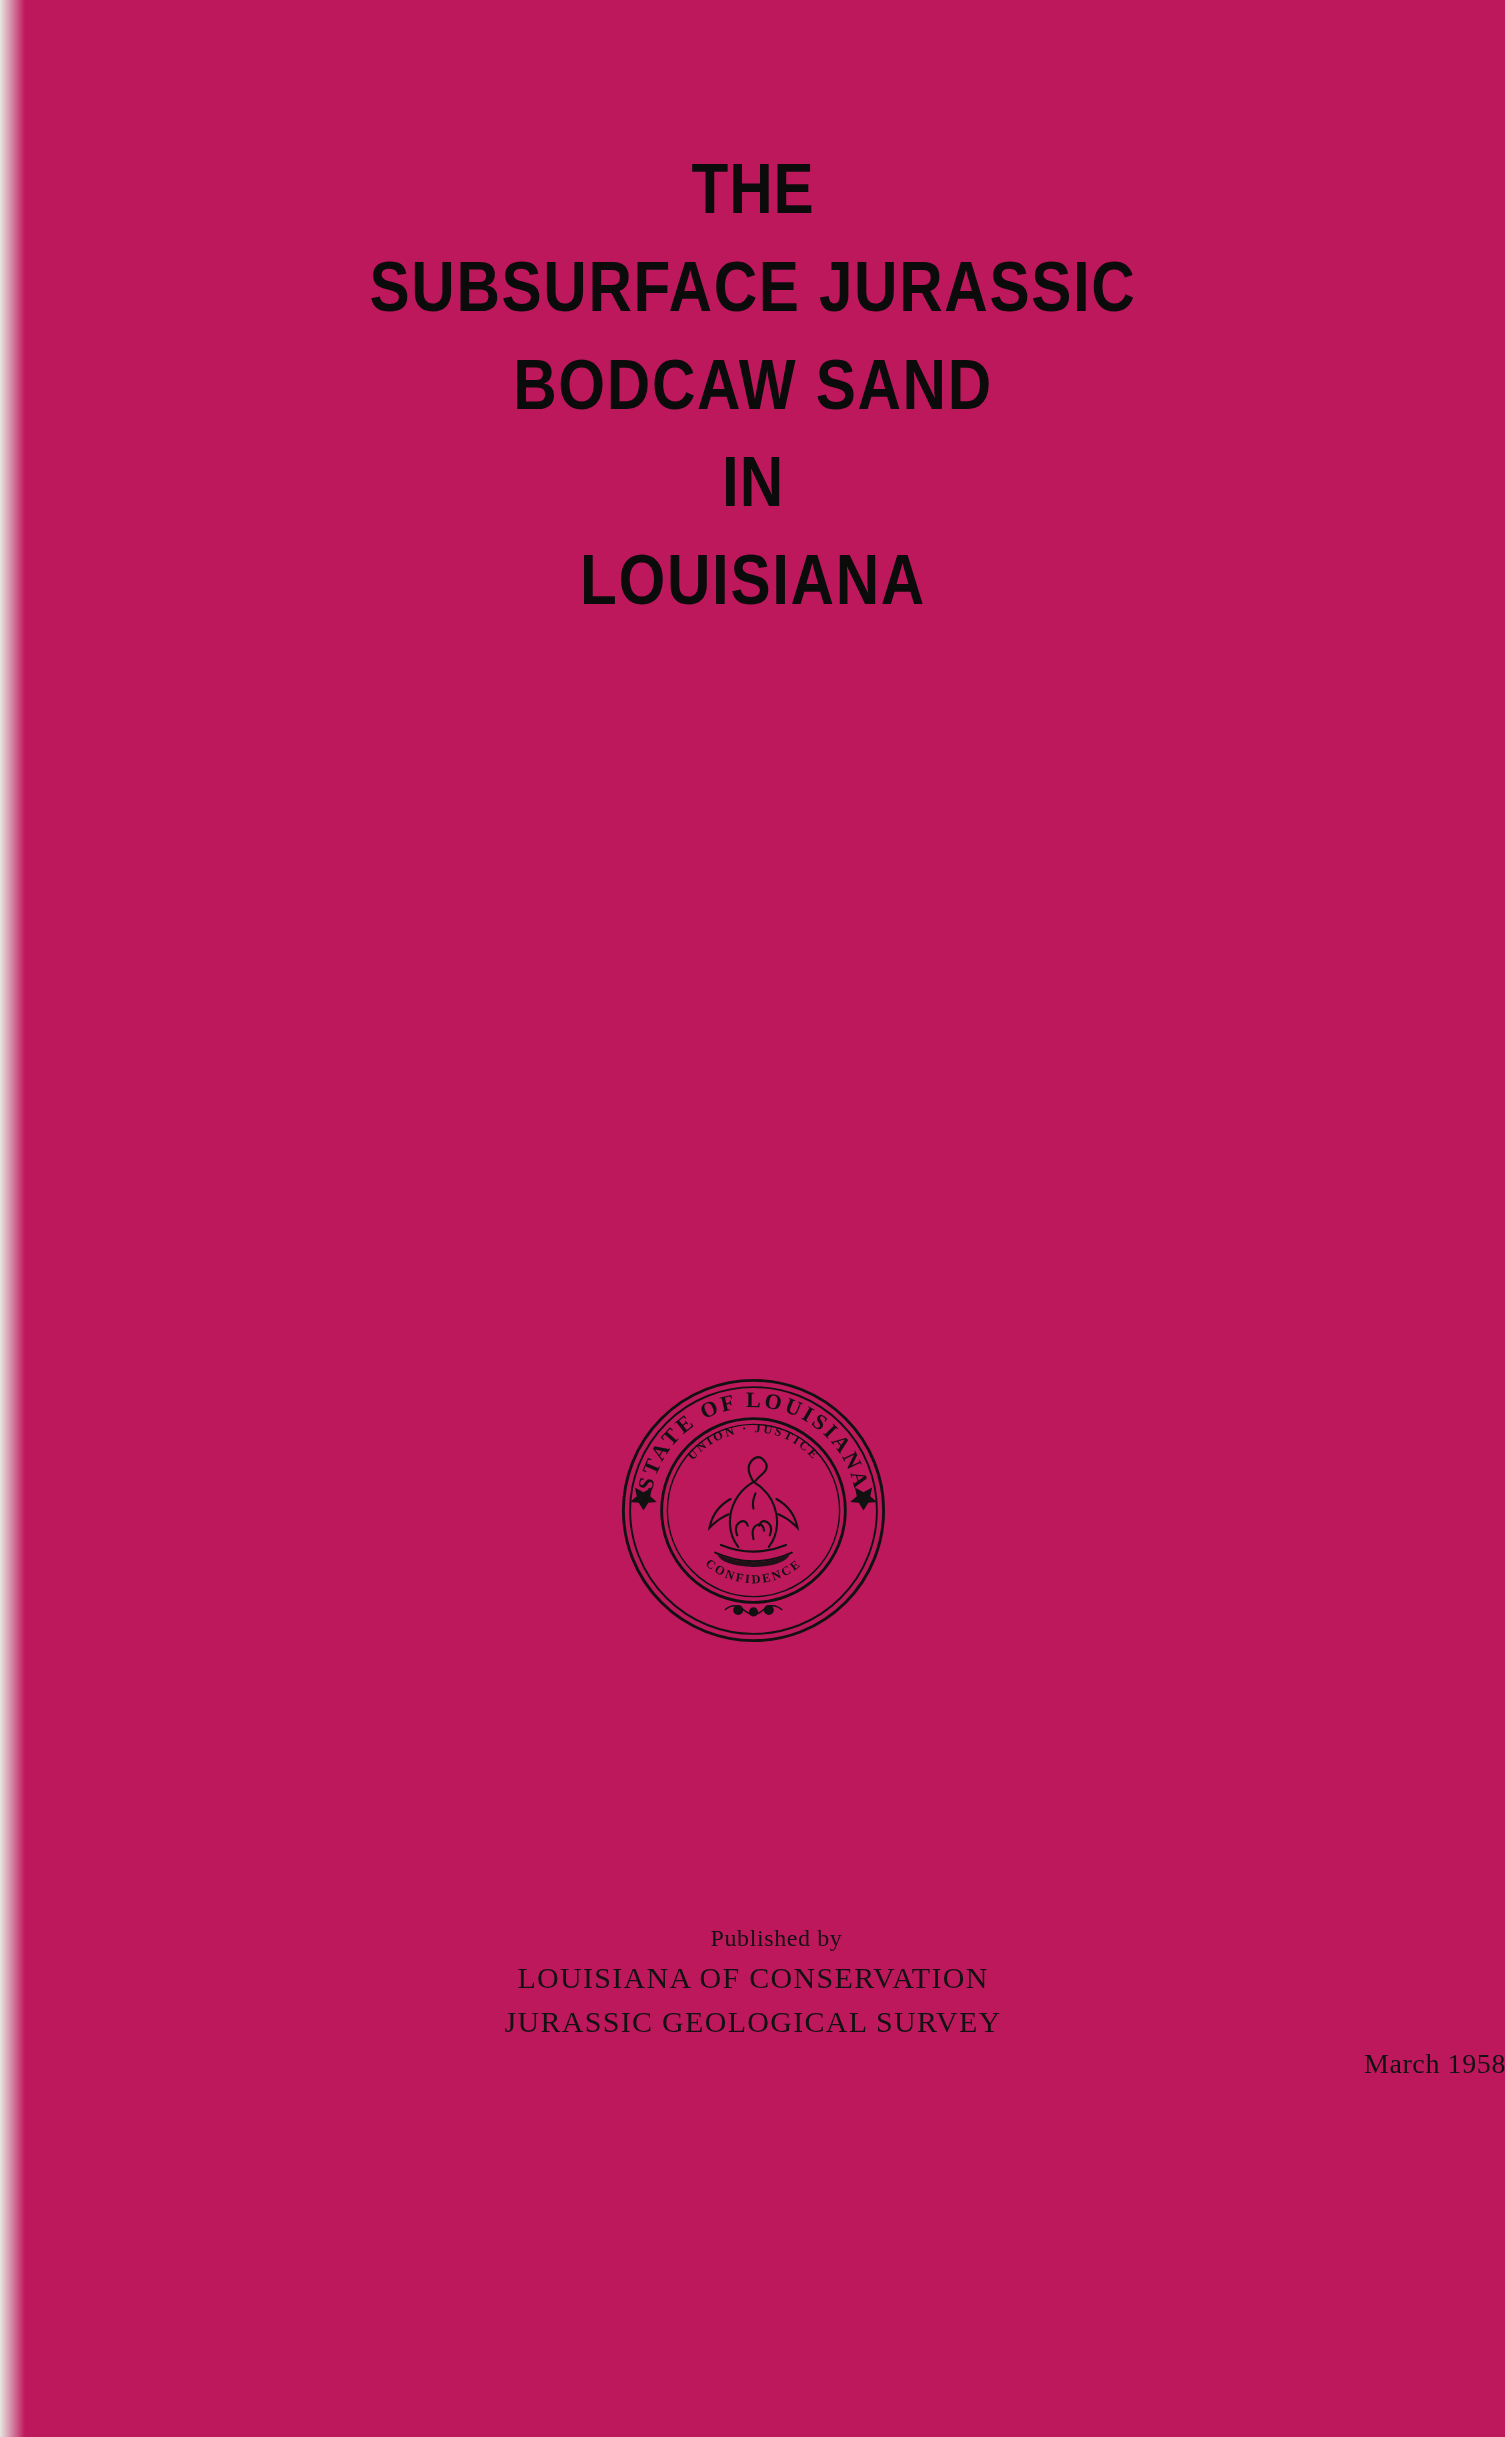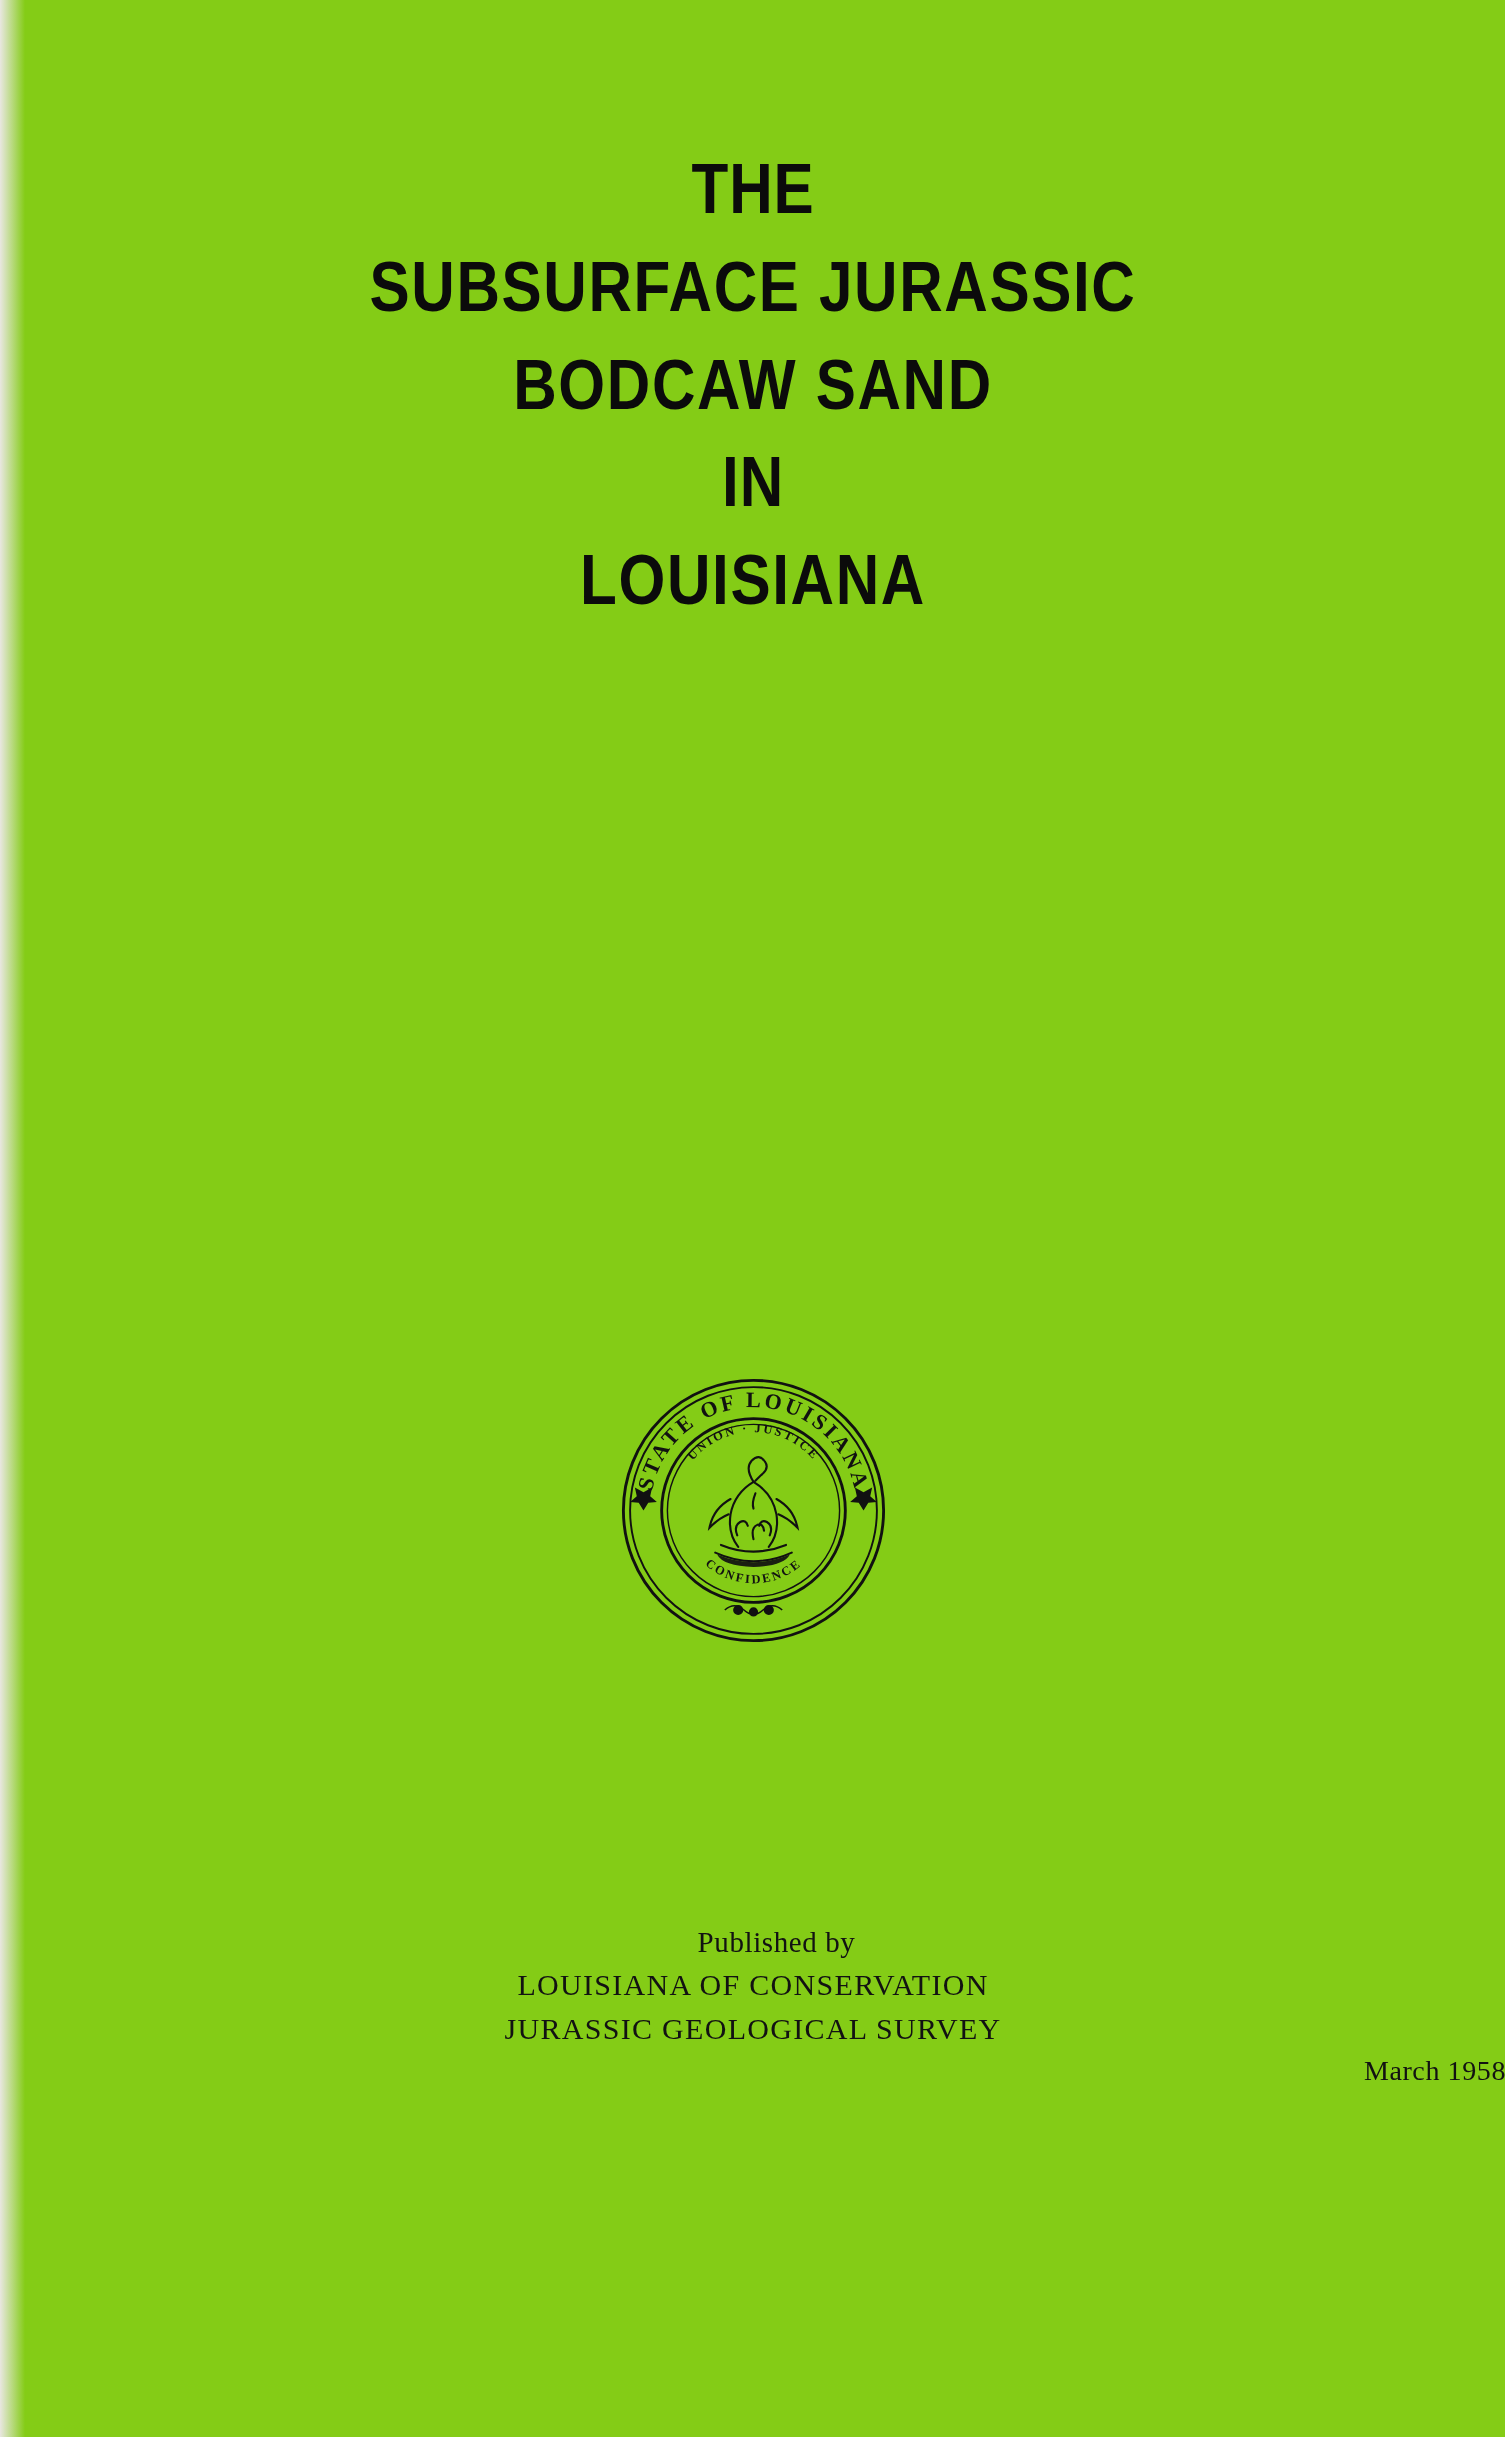--- a/index.html
+++ b/index.html
@@ -11,21 +11,21 @@
     width: 1506px;
     height: 2438px;
     font-family: "Liberation Serif", serif;
     color: #101010;
     position: relative;
     overflow: hidden;
   }
   .page {
     position: absolute;
     inset: 0;
-    background: #84cc16;
+    background: #be185d;
   }
   
   .page::before {
     content: "";
     position: absolute;
     left: 0; top: 0; bottom: 0;
     width: 25px;
     background: linear-gradient(to right, #e9e7e1, rgba(253,253,251,0));
     pointer-events: none;
   }
@@ -81,21 +81,21 @@
     position: absolute;
     left: 0; right: 0;
     top: 1921px;
     text-align: center;
     color: #121212;
   }
   .imp-line {
     font-family: "Liberation Serif", serif;
     line-height: 1.46;
   }
-  .imp-pub { font-size: 29px; letter-spacing: 0.6px; margin-left: 47px; }
+  .imp-pub { font-size: 24px; letter-spacing: 0.6px; margin-left: 47px; }
   .imp-dept { font-size: 30px; letter-spacing: 1.3px; }
   .imp-survey { font-size: 30px; letter-spacing: 1.3px; }
   .imp-city { font-size: 28px; letter-spacing: 0.6px; }
   .imp-date { font-size: 28px; letter-spacing: 0.6px; text-align: right; }
 </style>
 </head>
 <body>
 
 <div class="page">
 

